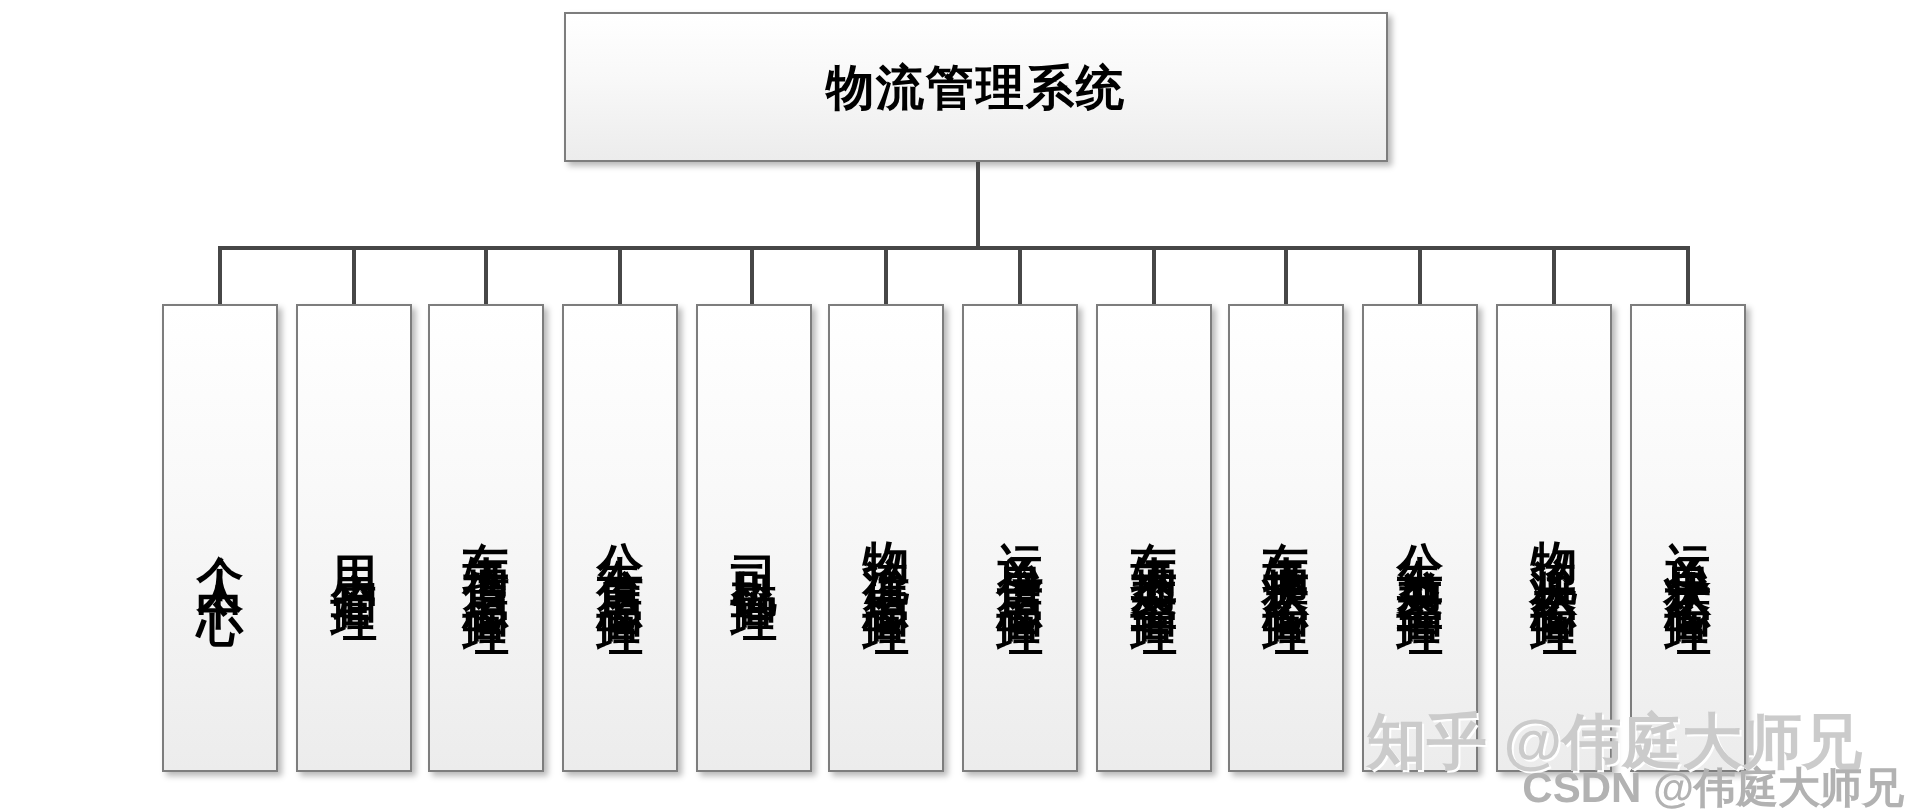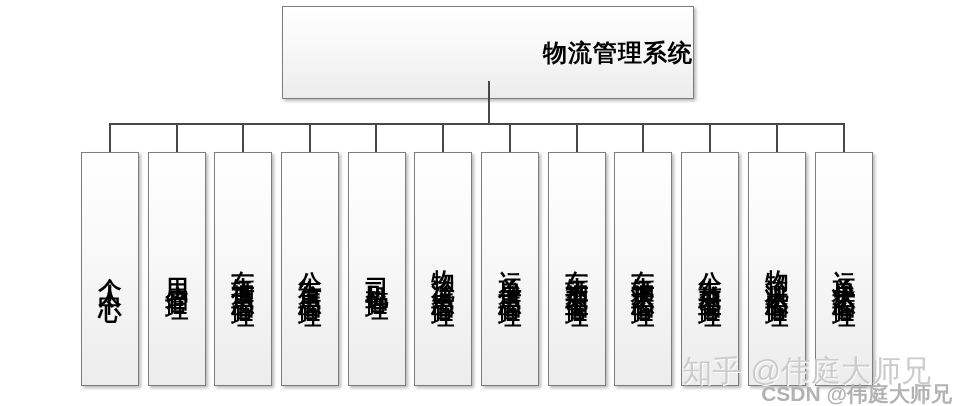--- a/index.html
+++ b/index.html
@@ -22,22 +22,21 @@
     background: linear-gradient(to bottom, #ffffff 0%, #f8f8f8 45%, #ececec 100%);
     box-shadow: 2px 2px 3px rgba(0,0,0,0.28);
     display: flex;
     align-items: center;
     justify-content: center;
   }
   .root-node {
     left: 282px;
     top: 6px;
     width: 412px;
-    height: 93px;
-    justify-content: flex-end;
+    height: 75px;
   }
   .root-label {
     font-size: 24px;
     font-weight: bold;
     color: #000000;
     letter-spacing: 1px;
   }
   .child-node {
     top: 152px;
     width: 58px;
@@ -59,21 +58,21 @@
     background: #474747;
   }
   .stem  { left: 488px; top: 81px;  width: 2px;   height: 43px; }
   .bus   { left: 109px; top: 123px; width: 736px; height: 2px;  }
   .drop  { top: 124px;  width: 2px; height: 29px; }
   .watermark-1 {
     position: absolute;
     top: 351px;
     right: 24px;
     font-size: 30px;
-    font-weight: normal;
+    font-weight: bold;
     color: #cbcbcb;
     text-shadow: 1px 1px 0 #ffffff;
     white-space: nowrap;
     z-index: 5;
   }
   .watermark-2 {
     position: absolute;
     top: 380px;
     right: 3px;
     font-size: 21px;

